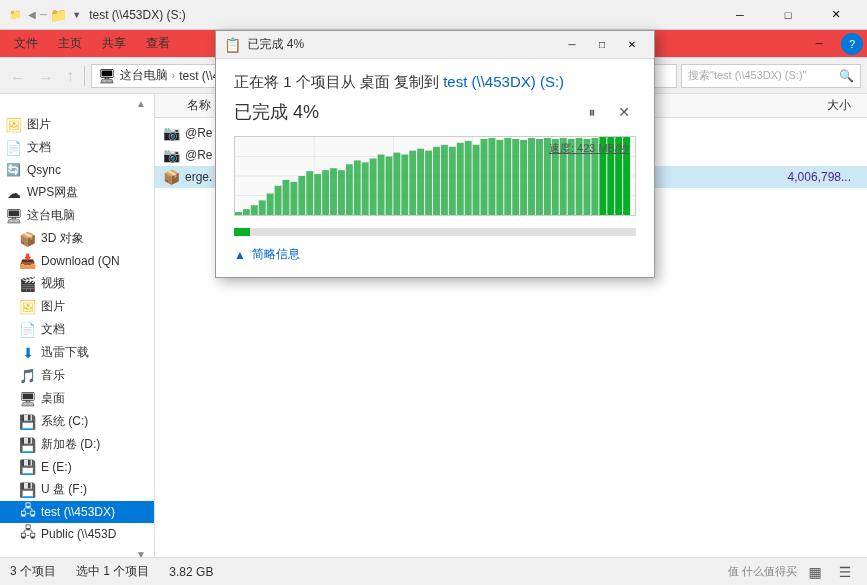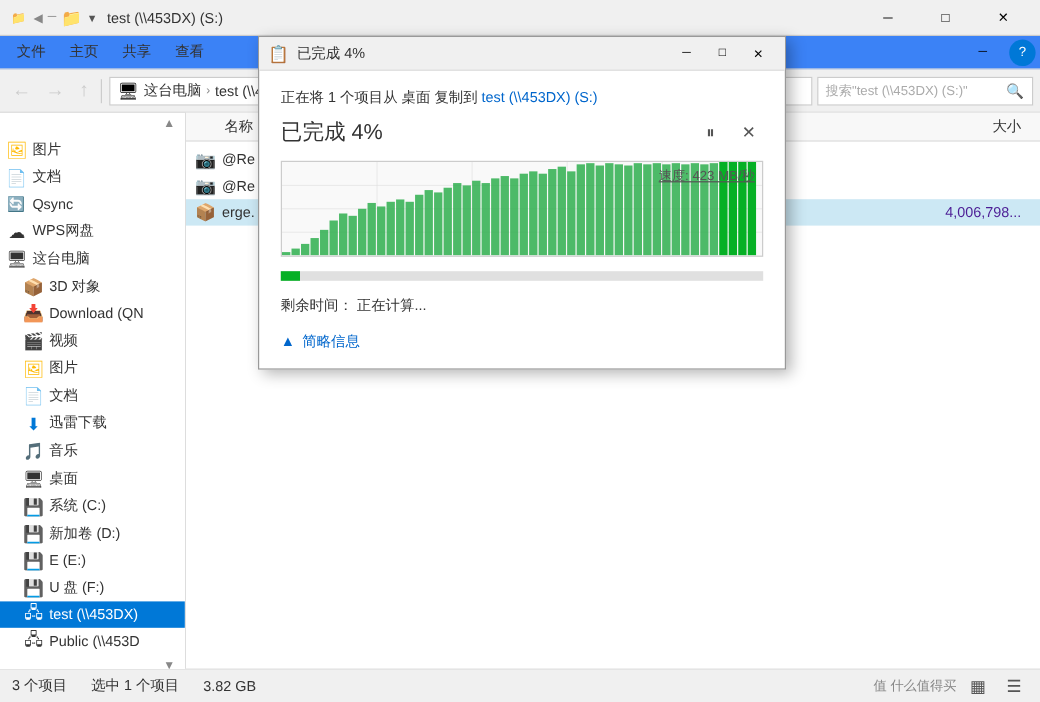--- a/index.html
+++ b/index.html
@@ -54,21 +54,21 @@
       justify-content: center;
       font-size: 11px;
       cursor: pointer;
       background: transparent;
       border: none;
     }
 
     
     .menu-bar {
       height: 28px;
-      background: #3b82f6;
+      background: #ef4444;
       display: flex;
       align-items: center;
       padding: 0 4px;
       border-bottom: 1px solid #ddd;
     }
     .menu-item {
       padding: 4px 10px;
       cursor: pointer;
       font-size: 12px;
       color: #333;
@@ -283,21 +283,21 @@
       cursor: pointer;
       background: transparent;
       border: none;
       border-radius: 2px;
     }
 
     .dialog-body {
       padding: 14px 18px;
     }
     .dialog-desc {
-      font-size: 12px;
+      font-size: 15px;
       color: #333;
       margin-bottom: 8px;
     }
     .dialog-progress-title {
       font-size: 18px;
       font-weight: normal;
       color: #333;
       margin-bottom: 12px;
       display: flex;
       align-items: center;
@@ -650,24 +650,20 @@
           <rect x="392" y="0" width="7" height="80" fill="#06b025" opacity="1"></rect>
         </svg>
         <span class="speed-label">速度: 423 MB/秒</span>
       </div>
 
       <div class="progress-bar-container">
         <div class="progress-bar-fill"></div>
       </div>
 
       <div class="progress-info">
-        <div>
-          <span>剩余时间：</span>
-          <span>正在计算...</span>
-        </div>
       </div>
 
       <button class="details-toggle">
         <span>▲</span>
         <span>简略信息</span>
       </button>
     </div>
   </div>
 </div>
 

